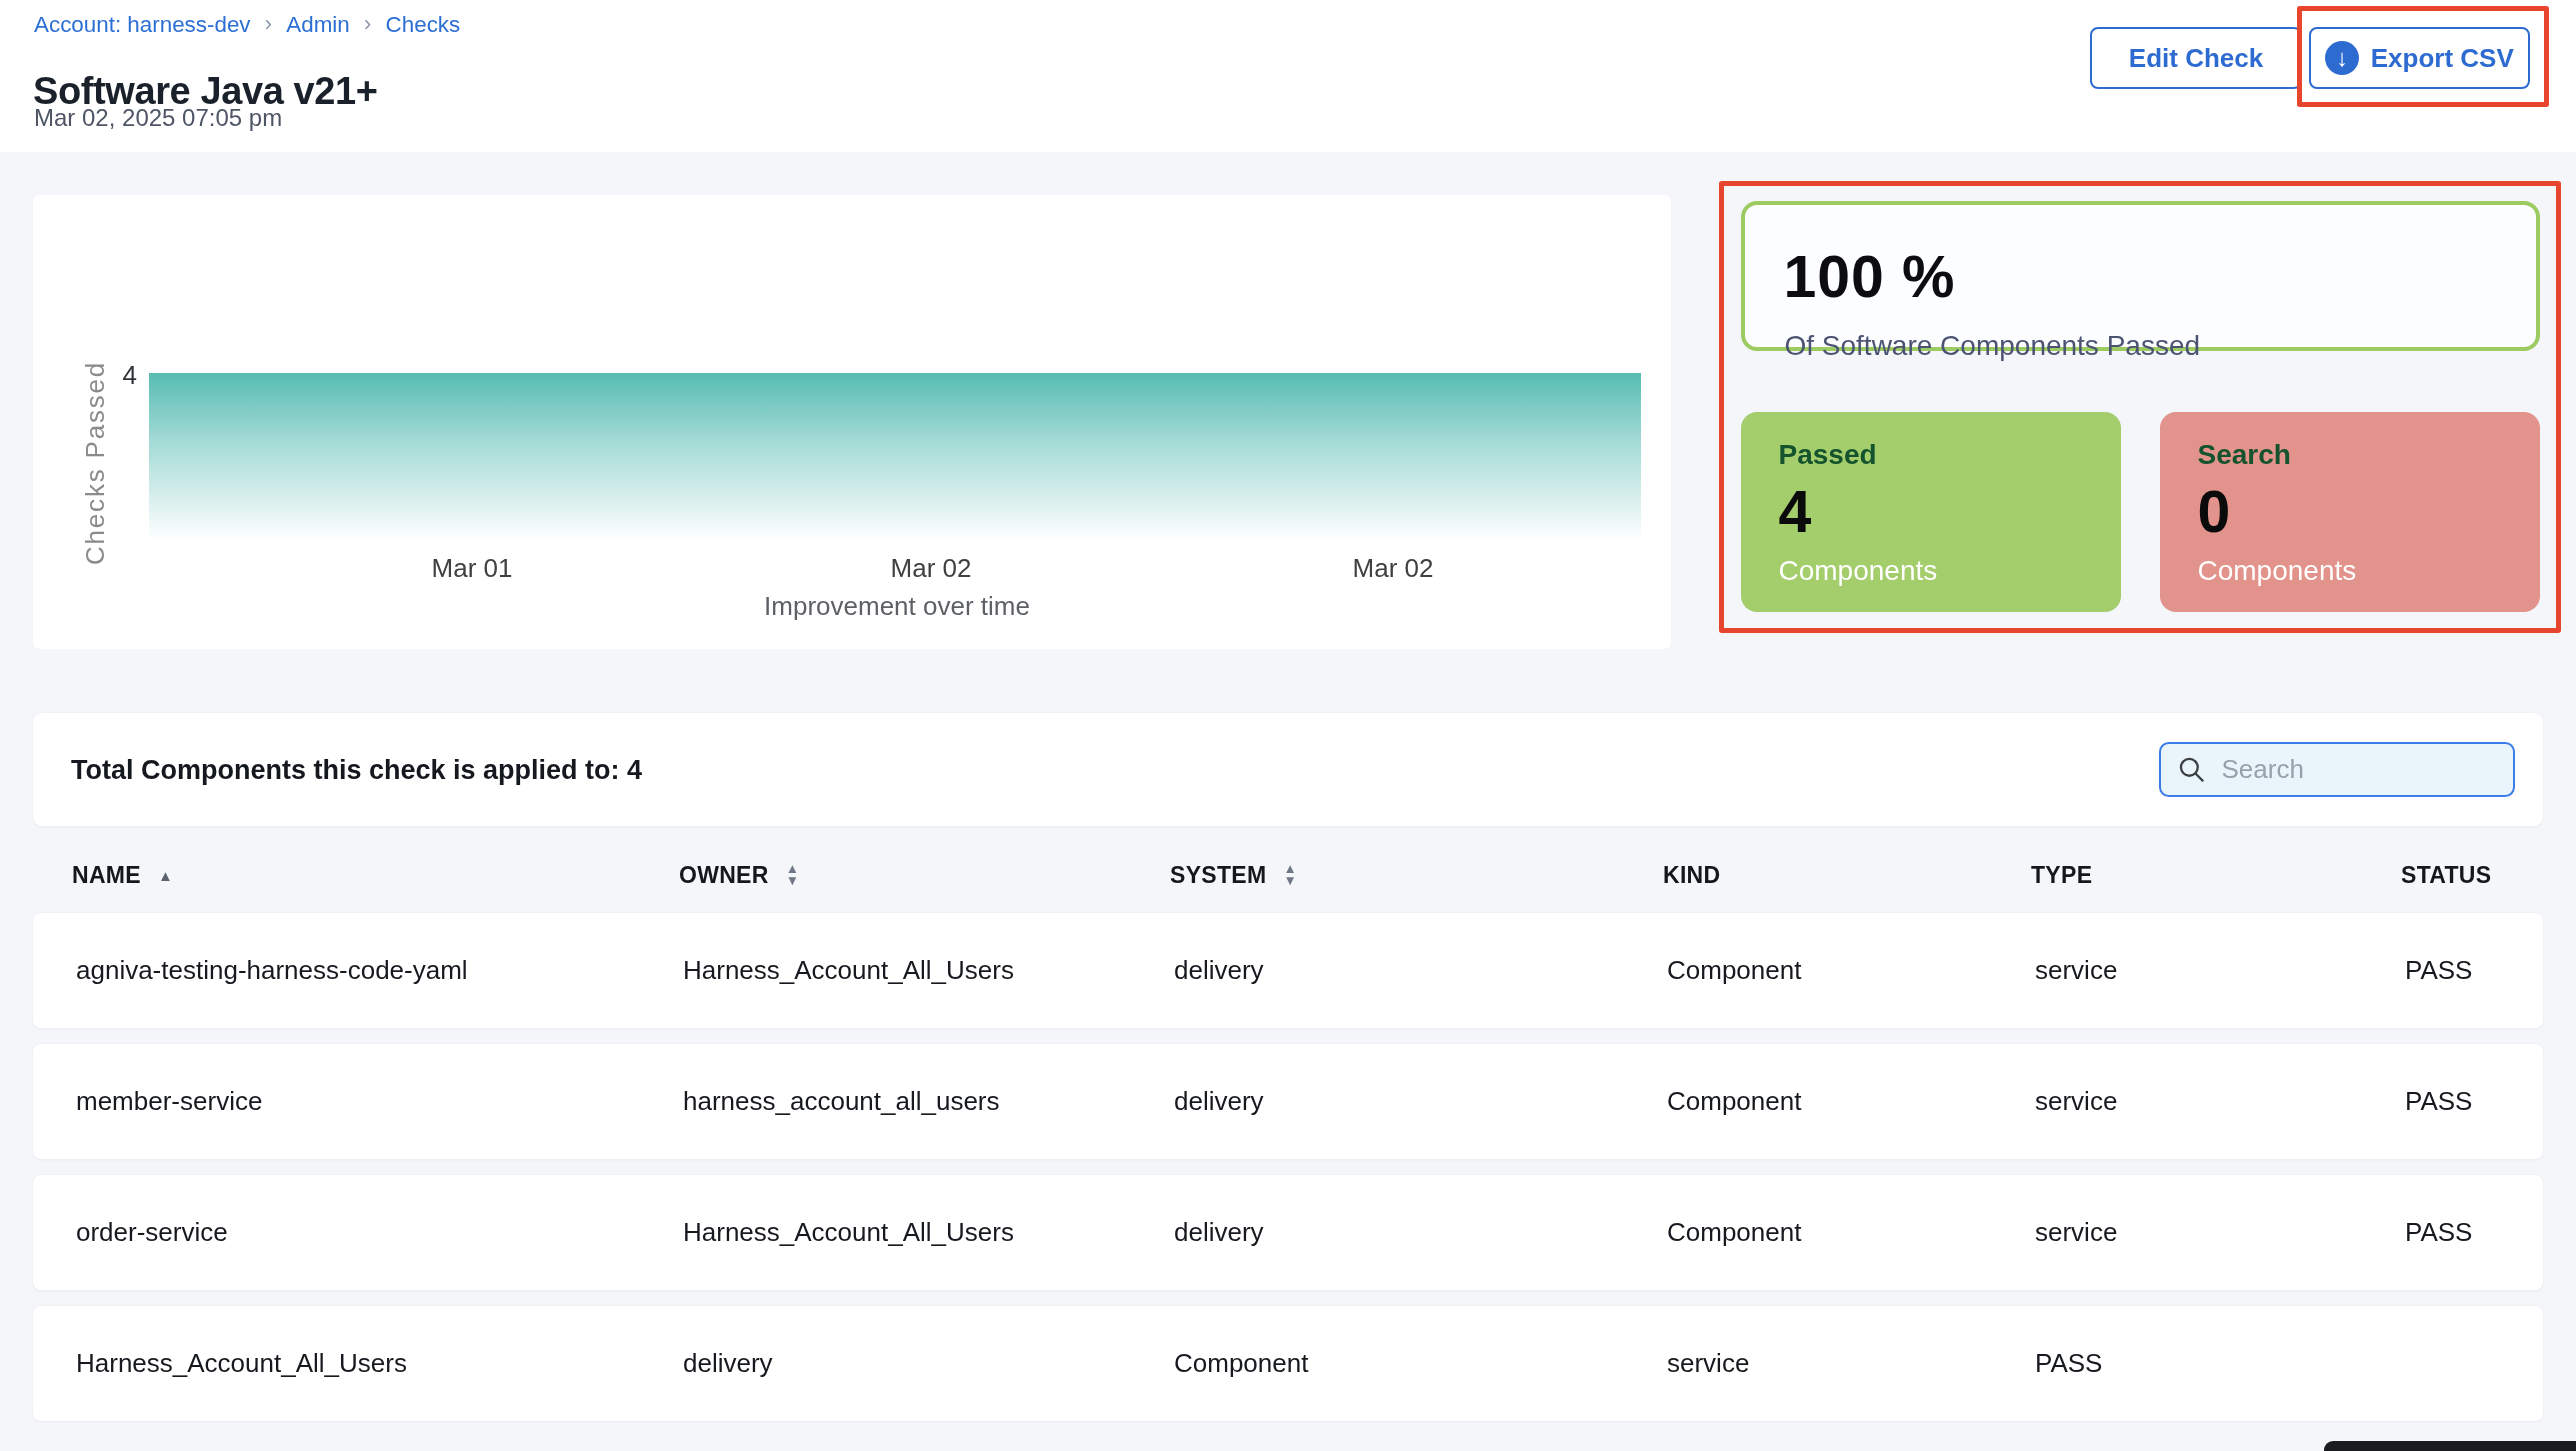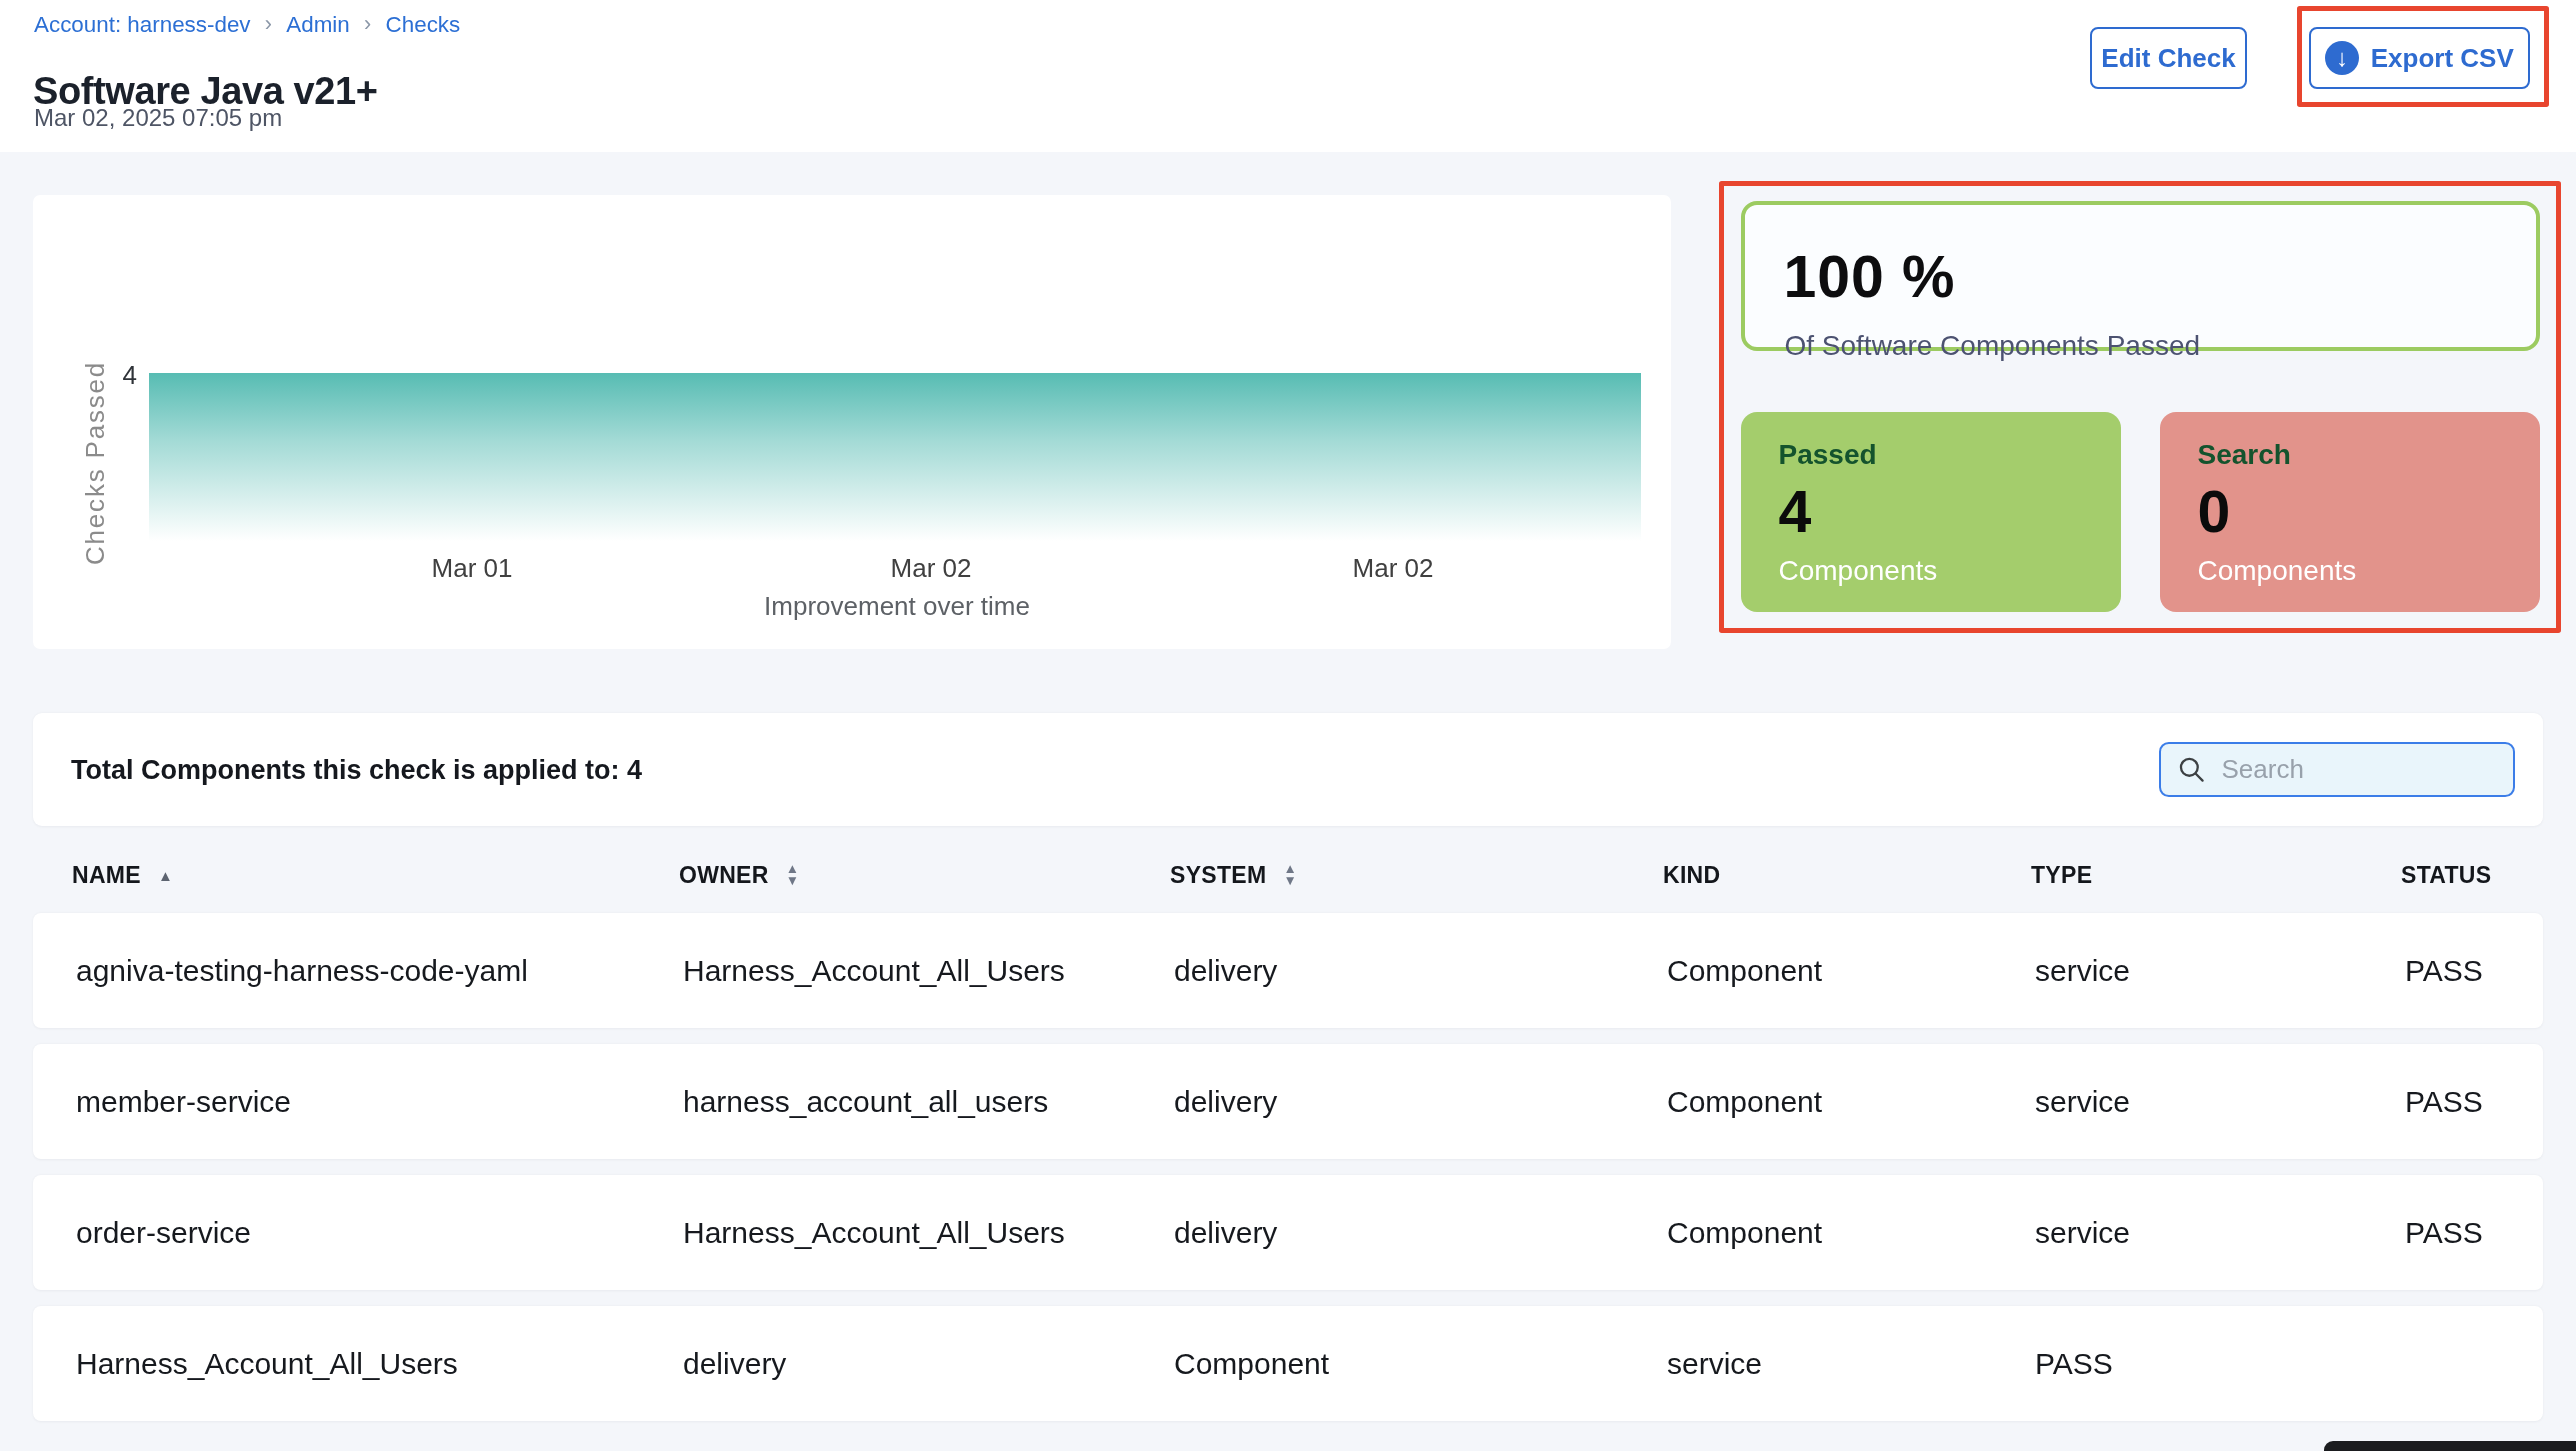--- a/index.html
+++ b/index.html
@@ -15,21 +15,21 @@
   .breadcrumb { position:absolute; left:34px; top:11.6px; display:flex; align-items:center; gap:14.3px; font-size:22.4px; }
   .crumb { color:#2c6fd4; text-decoration:none; cursor:pointer; }
   .crumb-sep { color:#8b97a8; font-size:21.5px; }
 
   .page-title { position:absolute; left:33px; top:45px; font-size:38px; font-weight:bold; color:#1b212b; letter-spacing:-0.4px; }
   .page-date  { position:absolute; left:34px; top:104px; font-size:24px; color:#4e5565; }
 
   
   .btn { display:flex; align-items:center; justify-content:center; background:#fff;
          border:2.7px solid #2e6bd0; color:#2e6bd0; font-weight:bold; font-size:26px; border-radius:8px; cursor:pointer; }
-  .edit-btn   { position:absolute; left:2090px; top:27px; width:157px; height:62px; }
+  .edit-btn   { position:absolute; left:2090px; top:27px; width:212px; height:62px; }
   .export-btn { position:absolute; left:2309px; top:27px; width:221px; height:62px; gap:11.6px; }
   .dl-icon { width:34px; height:34px; border-radius:50%; background:#2e6bd0; color:#fff;
              display:flex; align-items:center; justify-content:center; font-size:24px; font-weight:bold; line-height:1; }
   .annotation { position:absolute; border:5.4px solid #e8452e; border-radius:2.7px; pointer-events:none; }
   .annotation.export-box { left:2297px; top:6.3px;  width:252px; height:101px; }
   .annotation.stats-box-outline { left:1719px; top:181px; width:842px; height:452px; }
 
   
   .chart-card { position:absolute; left:33px; top:195px; width:1638px; height:454px; background:#fff; border-radius:7.2px; }
   .y-axis-label { position:absolute; left:47px; top:107px; height:322px; display:flex; align-items:center; justify-content:center;
@@ -66,21 +66,21 @@
 
   
   .grid-cols { display:grid; grid-template-columns:607px 491px 493px 368px 370px 1fr; align-items:center; }
   .thead { position:absolute; left:33px; top:845px; width:2510px; height:52px; padding-left:39px;
            font-size:23px; font-weight:bold; color:#14171c; letter-spacing:0.3px; }
   .th { display:flex; align-items:center; gap:17px; cursor:pointer;margin-top:8px; }
   .sort-asc { color:#5d6470; font-size:15px; line-height:1; }
   .sort-pair { display:inline-flex; flex-direction:column; gap:1.8px; color:#6f7787; font-size:13.4px; line-height:.75; }
   .rows { position:absolute; left:33px; top:913px; width:2510px; }
   .row { height:115px; background:#fff; border-radius:8px; margin-bottom:16px; padding-left:43px;
-         font-size:30px; color:#16191e; box-shadow:0 0.9px 2.7px rgba(16,24,40,.05); cursor:pointer; }
+         font-size:26px; color:#16191e; box-shadow:0 0.9px 2.7px rgba(16,24,40,.05); cursor:pointer; }
 
   
   .bottom-toast { position:absolute; left:2324px; top:1441px; width:252px; height:18px; background:#1b1c1f; border-top-left-radius:9px; }
 
   .search-icon-svg { flex:0 0 auto; }
 </style>
 </head>
 <body>
 
 <div class="topbar"></div>

